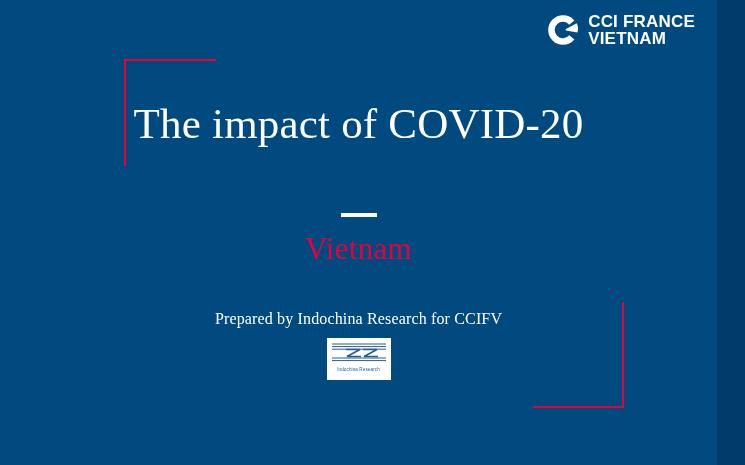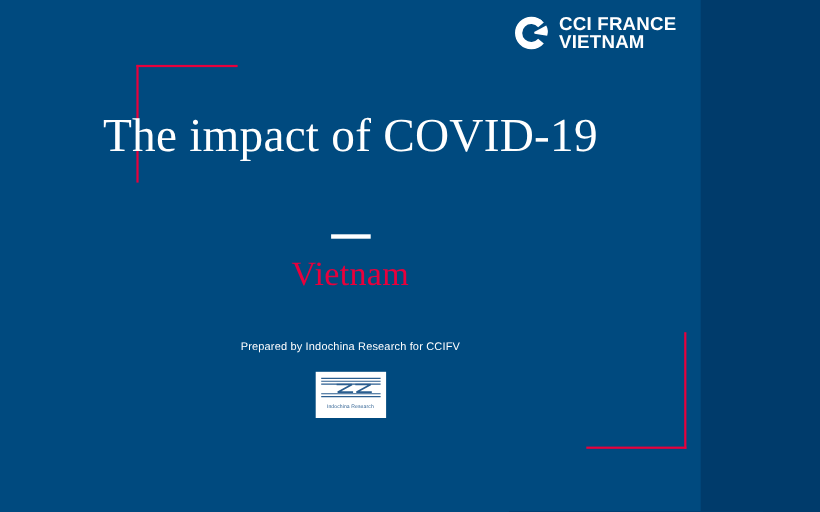--- a/index.html
+++ b/index.html
@@ -2,21 +2,21 @@
 <html><head>
 <meta charset="utf-8">
 <style>
   html, body {
     margin: 0;
     padding: 0;
     background: #003b6b;
   }
   .slide {
     position: relative;
-    width: 637px;
+    width: 717px;
     height: 465px;
     background: #004a7f;
     overflow: hidden;
     font-family: "Liberation Sans", sans-serif;
     box-sizing: border-box;
   }
 
   
   .bracket {
     position: absolute;
@@ -110,22 +110,22 @@
   }
 
   
   .credit {
     position: absolute;
     left: 0;
     right: 0;
     top: 310px;
     text-align: center;
     color: #ffffff;
-    font-family: Liberation Sans, sans-serif;
-    font-size: 10px;
+    font-family: Liberation Serif, serif;
+    font-size: 16px;
     font-weight: 400;
     letter-spacing: 0.15px;
   }
 
   
   .ir-logo {
     position: absolute;
     left: 50%;
     transform: translateX(-50%);
     top: 338px;
@@ -167,21 +167,21 @@
       <path d="M19.6 16.2 L30.6 10.2 A12 12 0 0 1 31.4 19.6 L19.9 17.6 Z" fill="#ffffff"></path>
       <circle cx="24.1" cy="7.0" r="2.5" fill="#ffffff"></circle>
     </svg>
     <div class="cci-wordmark">
       <span>CCI FRANCE</span>
       <span>VIETNAM</span>
     </div>
   </div>
 
   <div class="title-block">
-    <div class="title-line">The impact of COVID-19</div>
+    <div class="title-line">The impact of COVID-20</div>
   </div>
 
   <div class="divider"></div>
 
   <div class="country">Vietnam</div>
 
   <div class="credit">Prepared by Indochina Research for CCIFV</div>
 
   <div class="ir-logo">
     <svg class="ir-mark" viewBox="0 0 58 25" aria-hidden="true">

